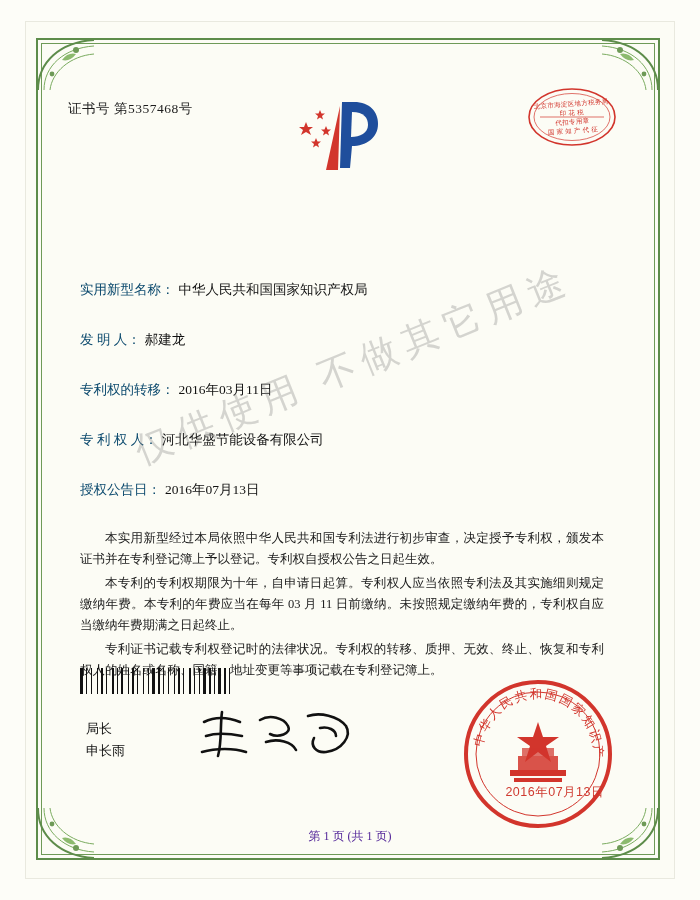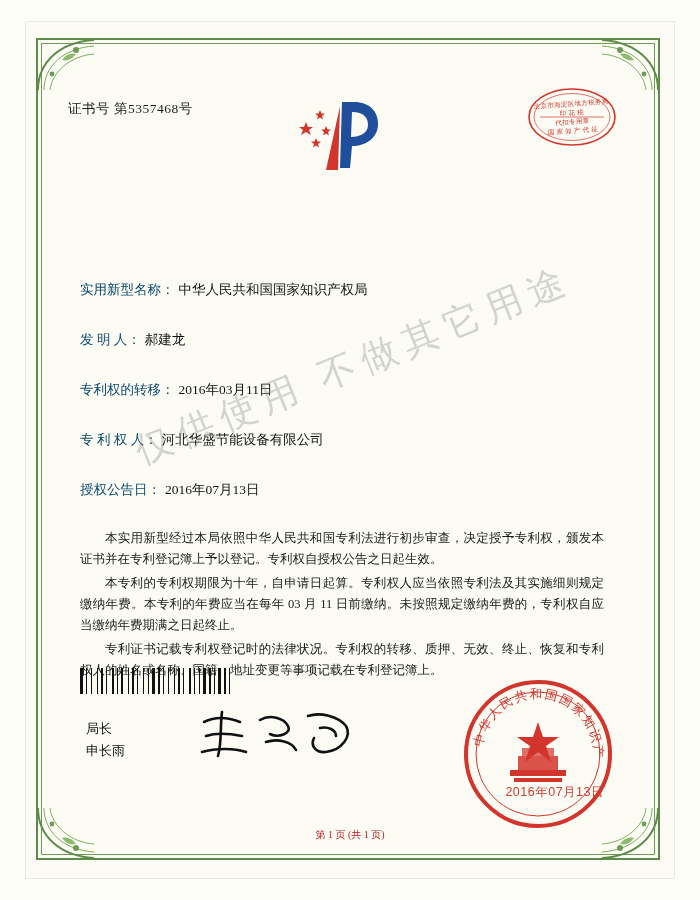--- a/index.html
+++ b/index.html
@@ -205,22 +205,22 @@
     font-family: "Liberation Sans", sans-serif;
   }
 
   
   .footer {
     position: absolute;
     left: 0;
     right: 0;
     top: 828px;
     text-align: center;
-    font-size: 10px;
-    color: #b91c1c;
+    font-size: 12px;
+    color: #4c1d95;
   }
 
   
   .watermark {
     position: absolute;
     left: 120px;
     top: 340px;
     width: 470px;
     transform: rotate(-22deg);
     font-size: 37px;

